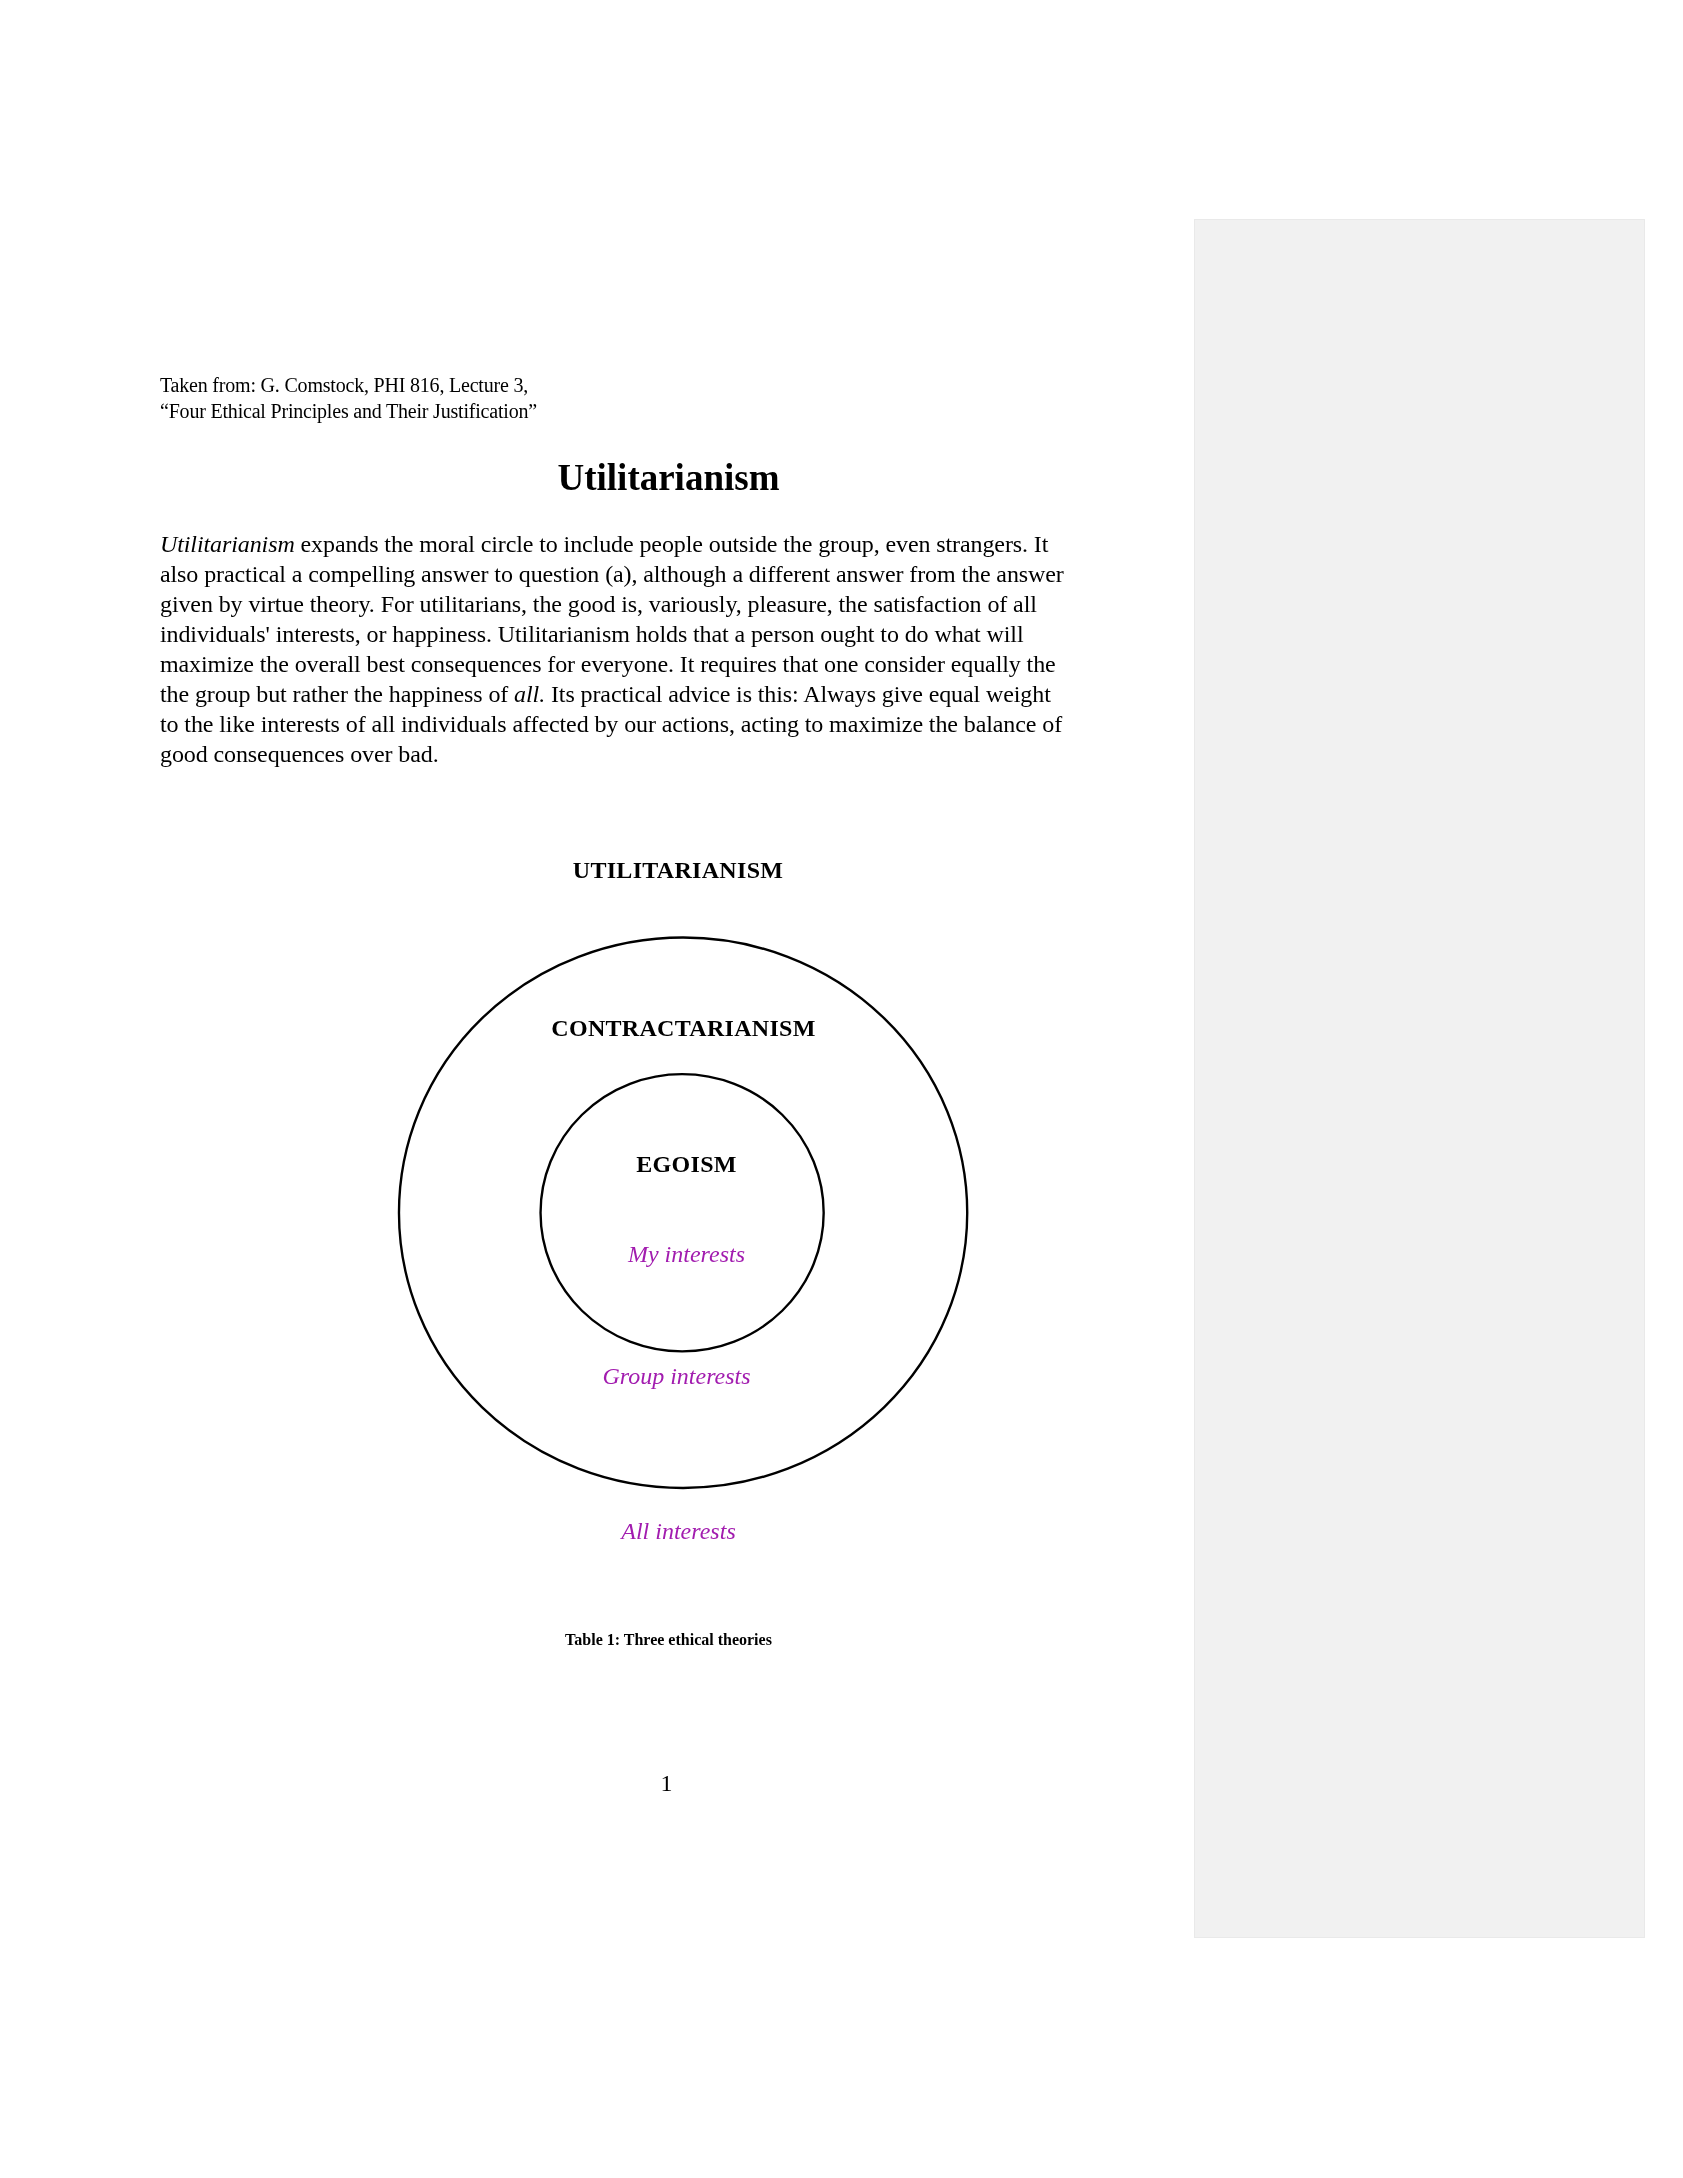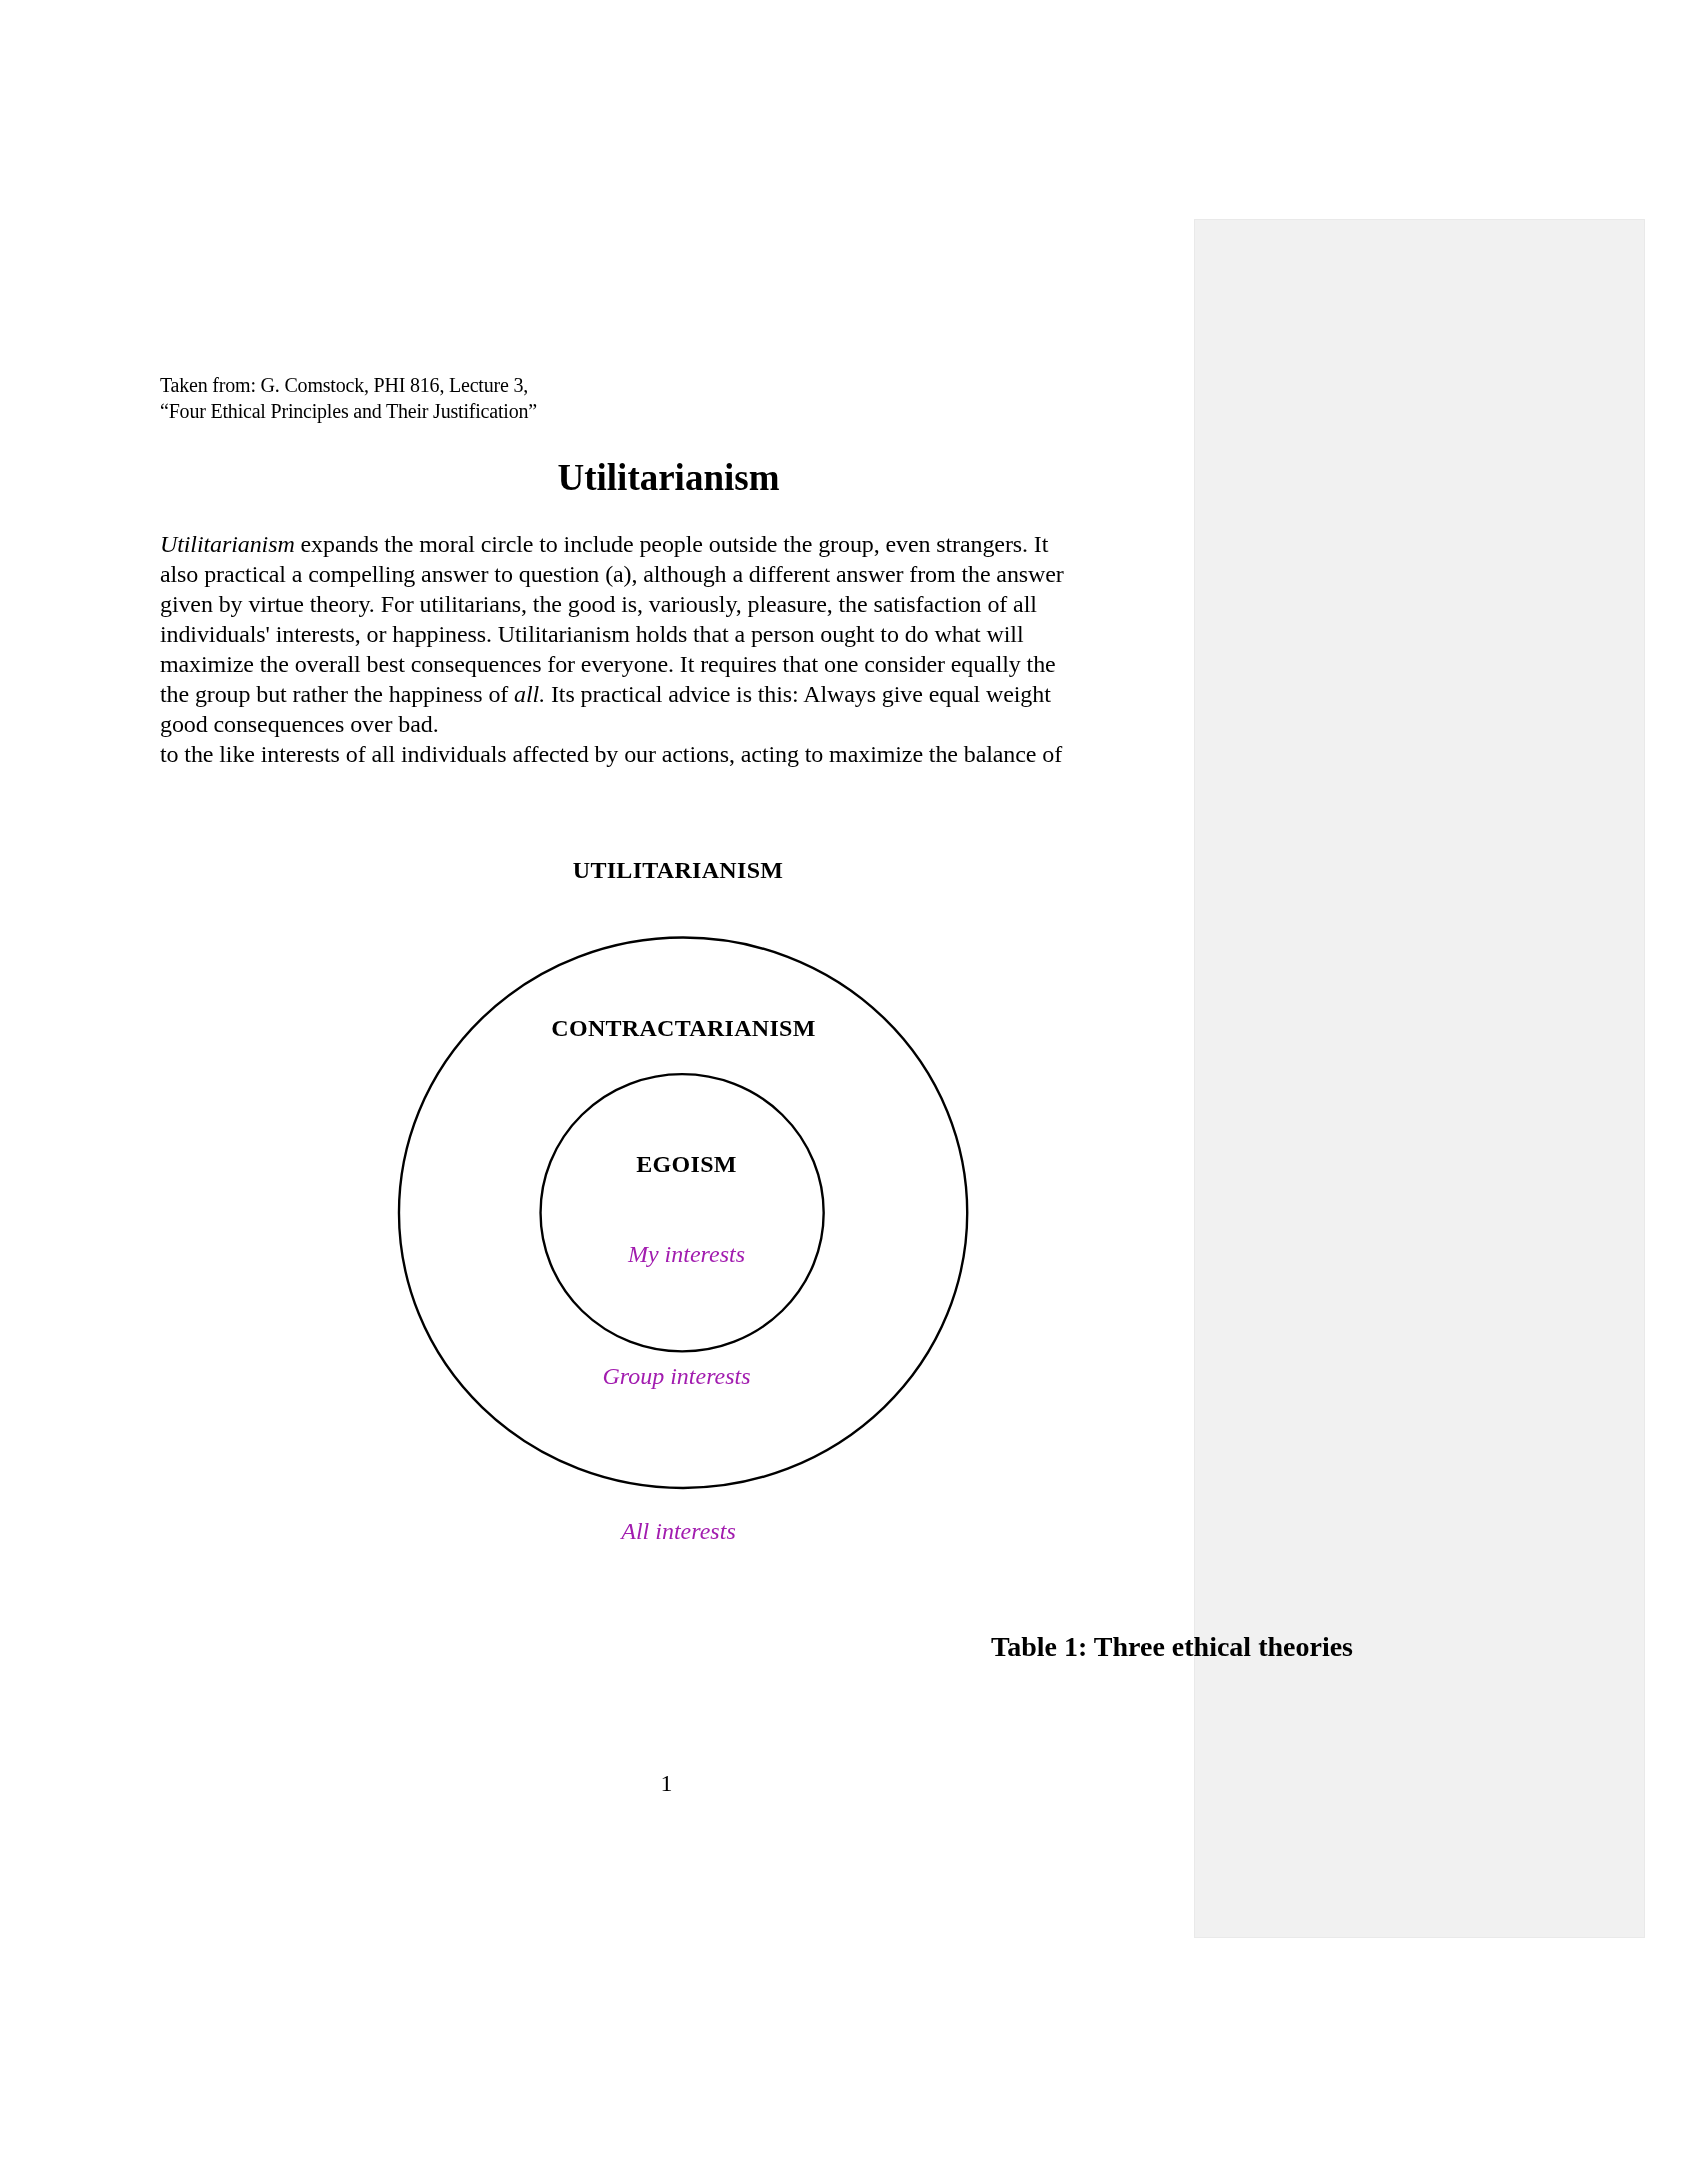--- a/index.html
+++ b/index.html
@@ -15,22 +15,22 @@
            font-size:37px; font-weight:bold; line-height:50px; }
   .body-text { position:absolute; left:160px; top:529px; font-size:24px; line-height:30px; }
   .body-text .line { white-space:nowrap; letter-spacing:-0.1px; }
   .body-text em { font-style:italic; }
   .figure-title { position:absolute; left:0; width:1356px; top:857px; text-align:center;
                   font-size:24px; font-weight:bold; letter-spacing:0.3px; }
   svg.diagram { position:absolute; left:0; top:0; }
   .lbl { position:absolute; text-align:center; white-space:nowrap; }
   .lbl.bold { font-weight:bold; font-size:24px; letter-spacing:0.3px; }
   .lbl.red { color:#a21caf; font-style:italic; font-size:24px; }
-  .caption { position:absolute; left:16px; width:1337px; top:1631px; text-align:right;
-             font-size:28px; font-weight:bold; }
+  .caption { position:absolute; left:0; width:1337px; top:1631px; text-align:center;
+             font-size:16px; font-weight:bold; }
   .page-number { position:absolute; left:0; width:1333px; top:1770px; text-align:center;
                  font-size:24px; }
 </style>
 </head>
 <body>
 
 <div class="page">
 
   <div class="comment-margin"></div>
 
@@ -41,22 +41,22 @@
 
   <div class="title">Utilitarianism</div>
 
   <div class="body-text">
     <div class="line"><em>Utilitarianism</em><span> expands the moral circle to include people outside the group, even strangers.  It</span></div>
     <div class="line">also practical a compelling answer to question (a), although a different answer from the answer</div>
     <div class="line">given by virtue theory.  For utilitarians, the good is, variously, pleasure, the satisfaction of all</div>
     <div class="line">individuals' interests, or happiness.  Utilitarianism holds that a person ought to do what will</div>
     <div class="line">maximize the overall best consequences for everyone.  It requires that one consider equally the</div>
     <div class="line"><span>the group but rather the happiness of </span><em>all.</em><span>  Its practical advice is this:  Always give equal weight</span></div>
+    <div class="line">to the like interests of all individuals affected by our actions, acting to maximize the balance of</div>
     <div class="line">good consequences over bad.</div>
-    <div class="line">to the like interests of all individuals affected by our actions, acting to maximize the balance of</div>
   </div>
 
   <div class="figure-title">UTILITARIANISM</div>
 
   <svg class="diagram" width="1683" height="2178" viewBox="0 0 1700 2200">
     <ellipse cx="690" cy="1225" rx="287" ry="278" fill="none" stroke="#000" stroke-width="2.4"></ellipse>
     <ellipse cx="689" cy="1225" rx="143" ry="140" fill="none" stroke="#000" stroke-width="2.4"></ellipse>
 
     <rect x="788" y="1308" width="9" height="8" fill="#fff" transform="rotate(-40 792 1312)"></rect>
   </svg>

